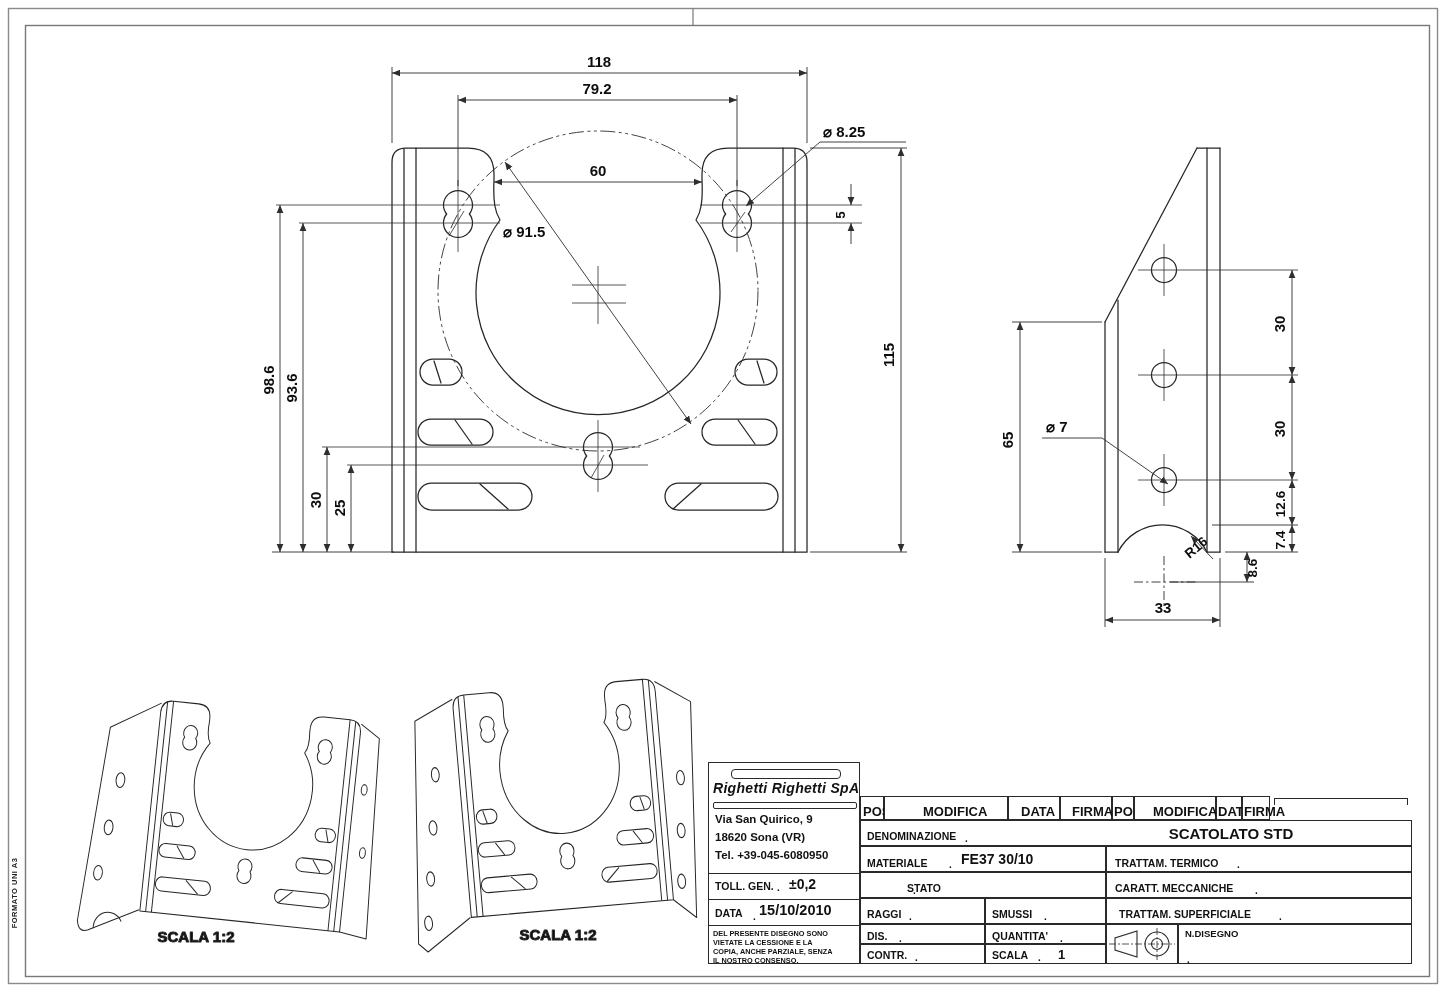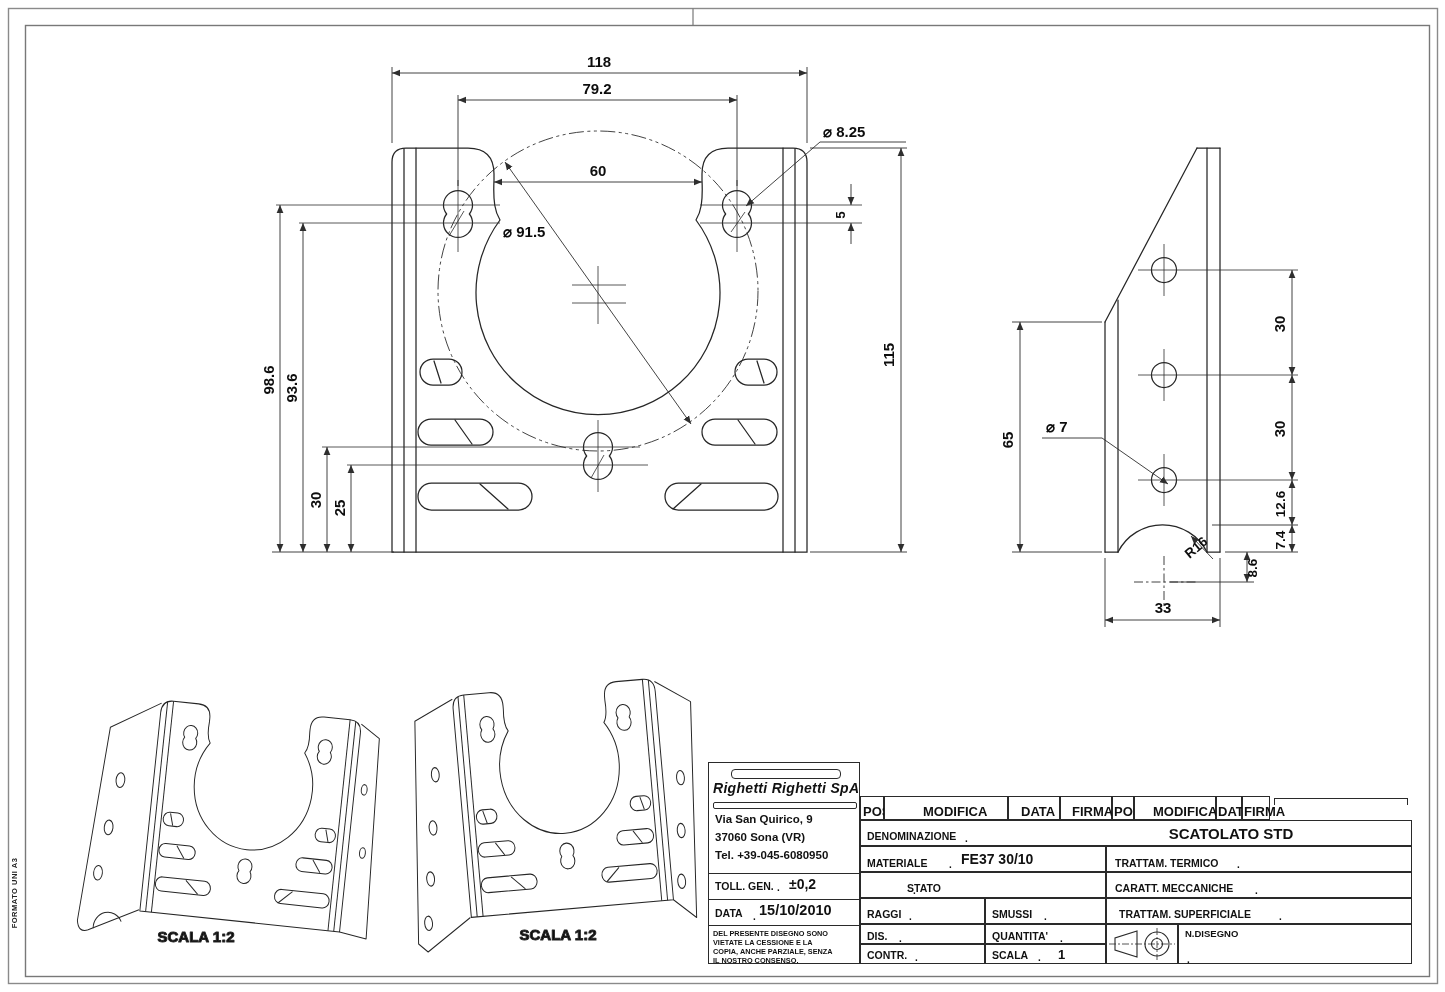--- a/index.html
+++ b/index.html
@@ -254,21 +254,21 @@
   </g>
 </svg>
 
   <div id="titleblock">
 
     <div class="tb-box" style="left:0;top:0;width:152px;height:202px;">
       <div style="position:absolute;left:22px;top:6px;width:108px;height:8px;border:1.2px solid #2a2a2a;border-radius:4px;"></div>
       <div class="tb-value" style="left:4px;top:17px;font-style:italic;font-size:14px;letter-spacing:.3px;">Righetti Righetti SpA</div>
       <div style="position:absolute;left:4px;top:39px;width:142px;height:5px;border:1.1px solid #2a2a2a;border-radius:2px;"></div>
       <div class="tb-value" style="left:6px;top:50px;font-size:11.5px;">Via San Quirico, 9</div>
-      <div class="tb-value" style="left:6px;top:68px;font-size:11.5px;">37060 Sona (VR)</div>
+      <div class="tb-value" style="left:6px;top:68px;font-size:11.5px;">18620 Sona (VR)</div>
       <div class="tb-value" style="left:6px;top:86px;font-size:11.5px;">Tel. +39-045-6080950</div>
       <div class="hline" style="left:0;top:110px;width:152px;"></div>
       <div class="tb-label" style="left:6px;top:117px;">TOLL. GEN.</div>
       <span class="dot" style="position:absolute;left:68px;top:120px;">.</span>
       <div class="tb-value" style="left:80px;top:113px;font-size:14px;">±0,2</div>
       <div class="hline" style="left:0;top:136px;width:152px;"></div>
       <div class="tb-label" style="left:6px;top:144px;">DATA</div>
       <span class="dot" style="position:absolute;left:44px;top:149px;">.</span>
       <div class="tb-value" style="left:50px;top:139px;font-size:14.5px;">15/10/2010</div>
       <div class="hline" style="left:0;top:162px;width:152px;"></div>

